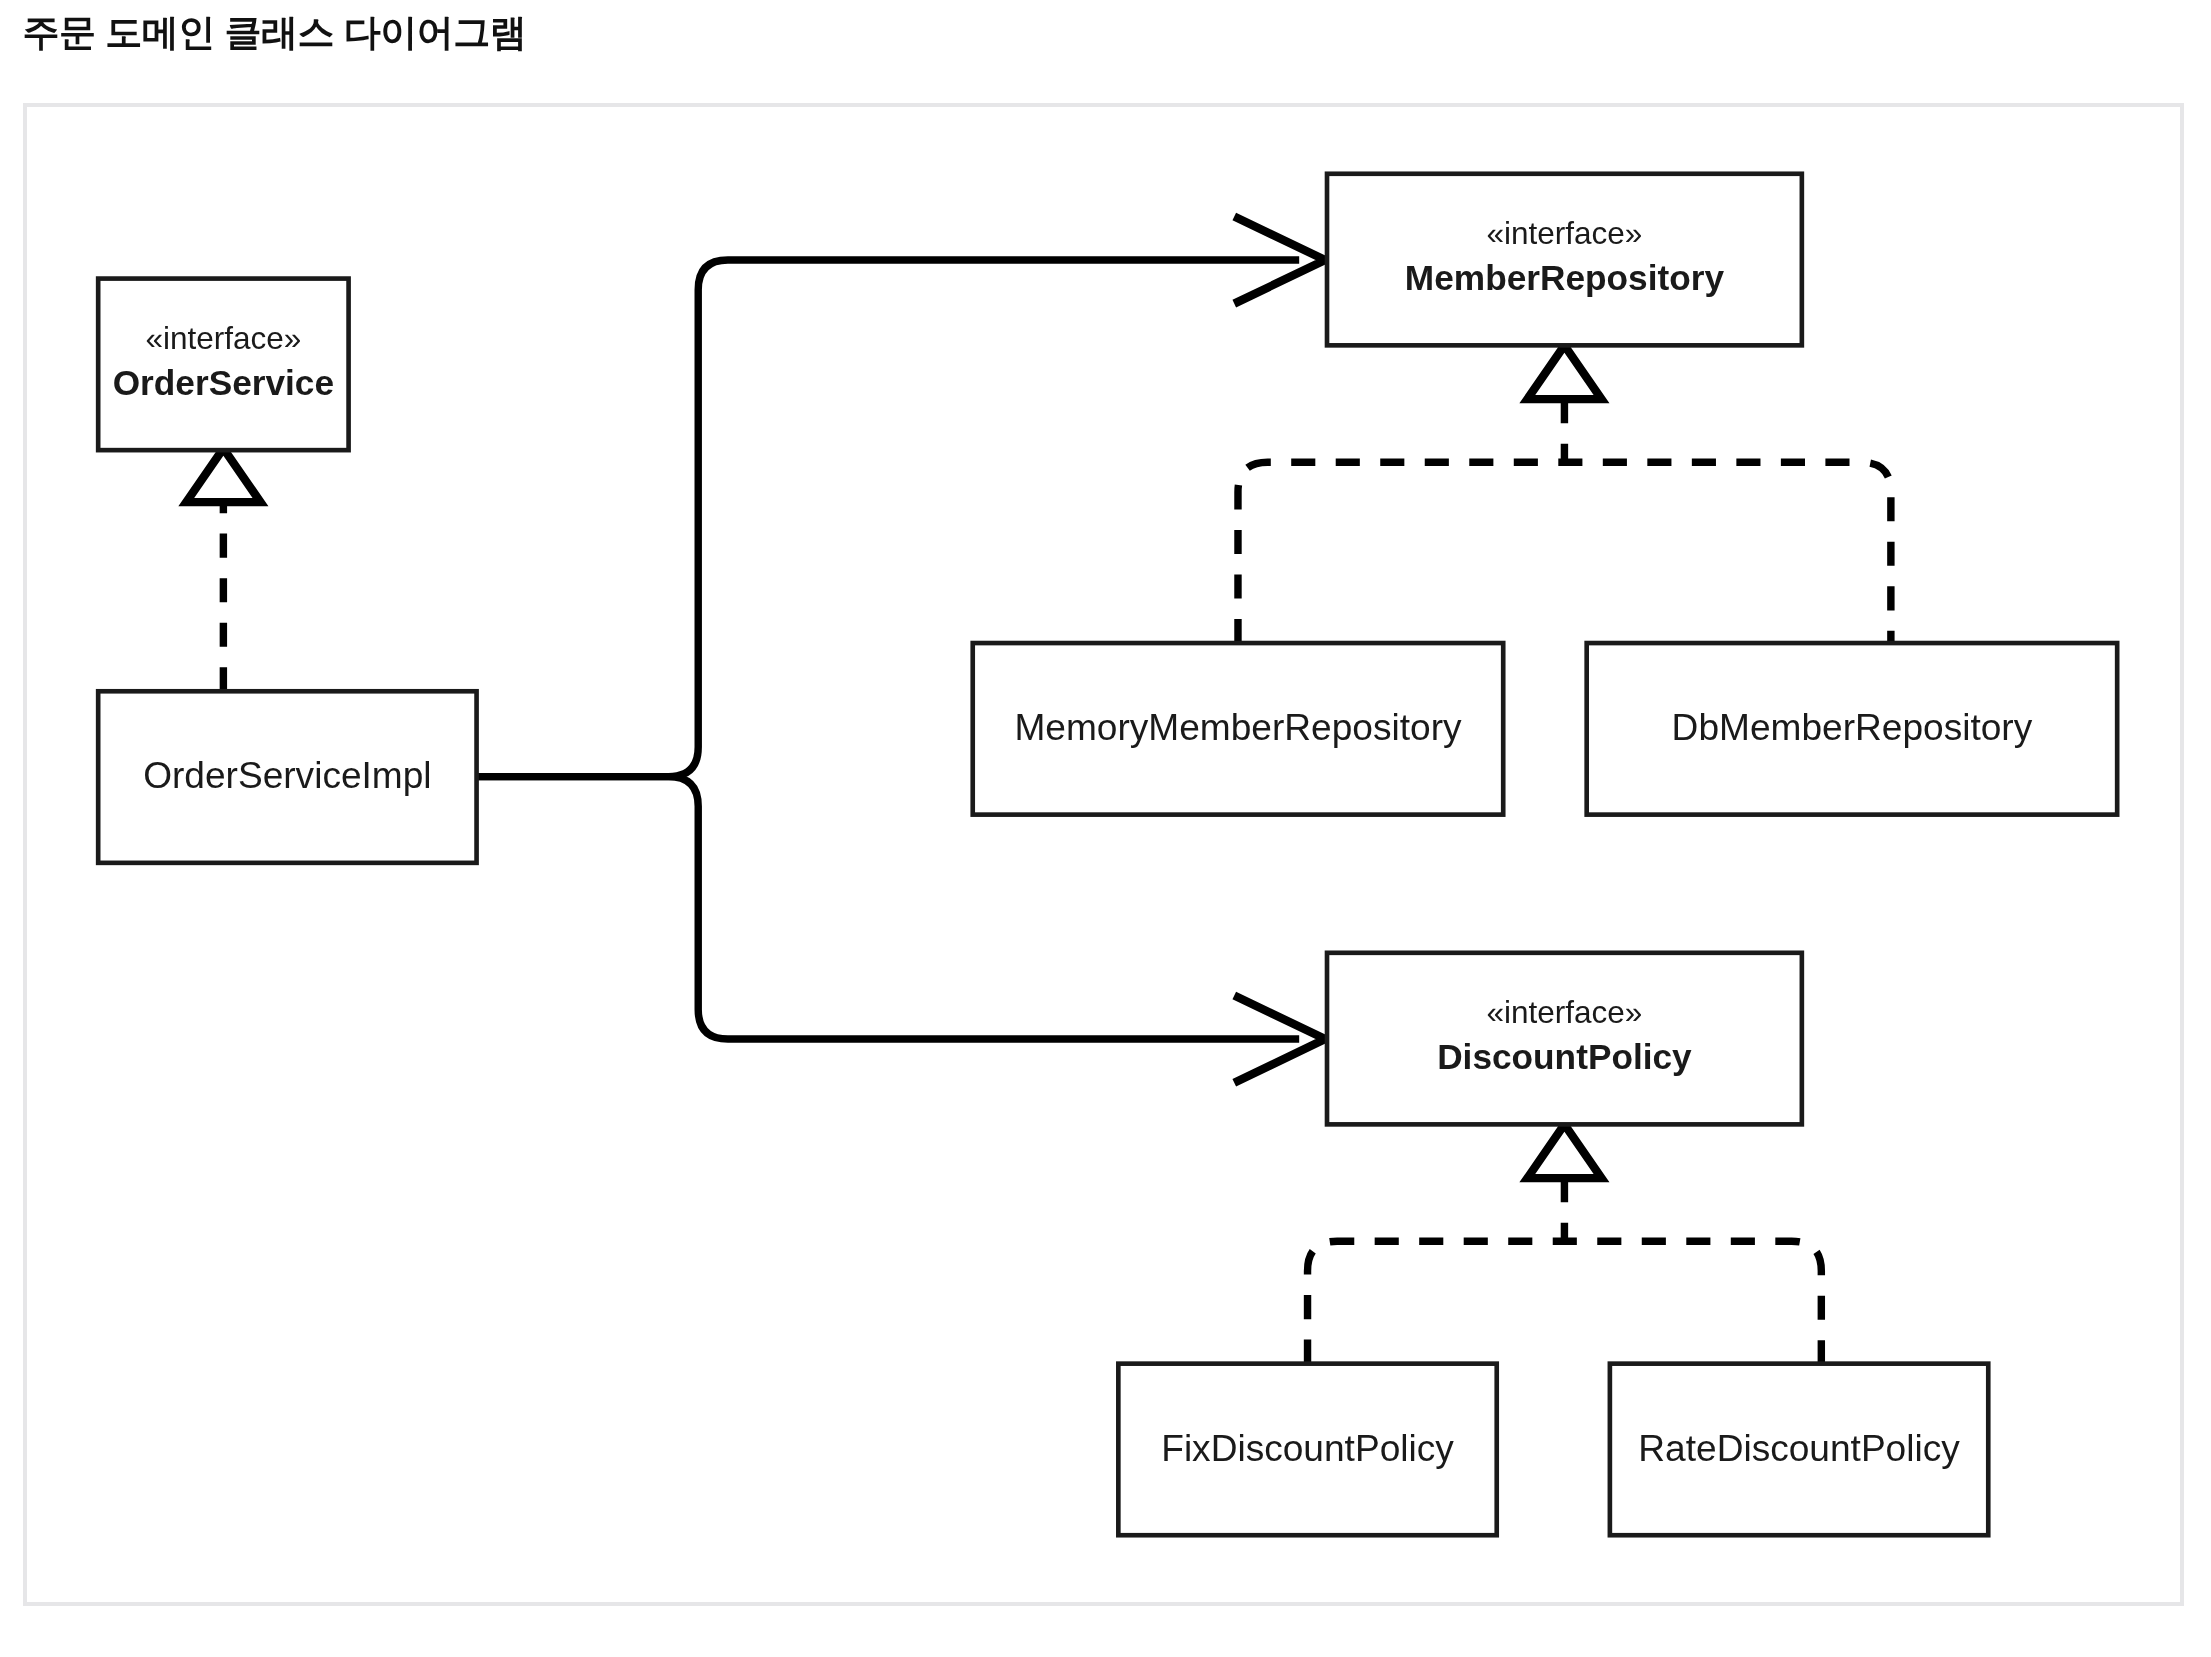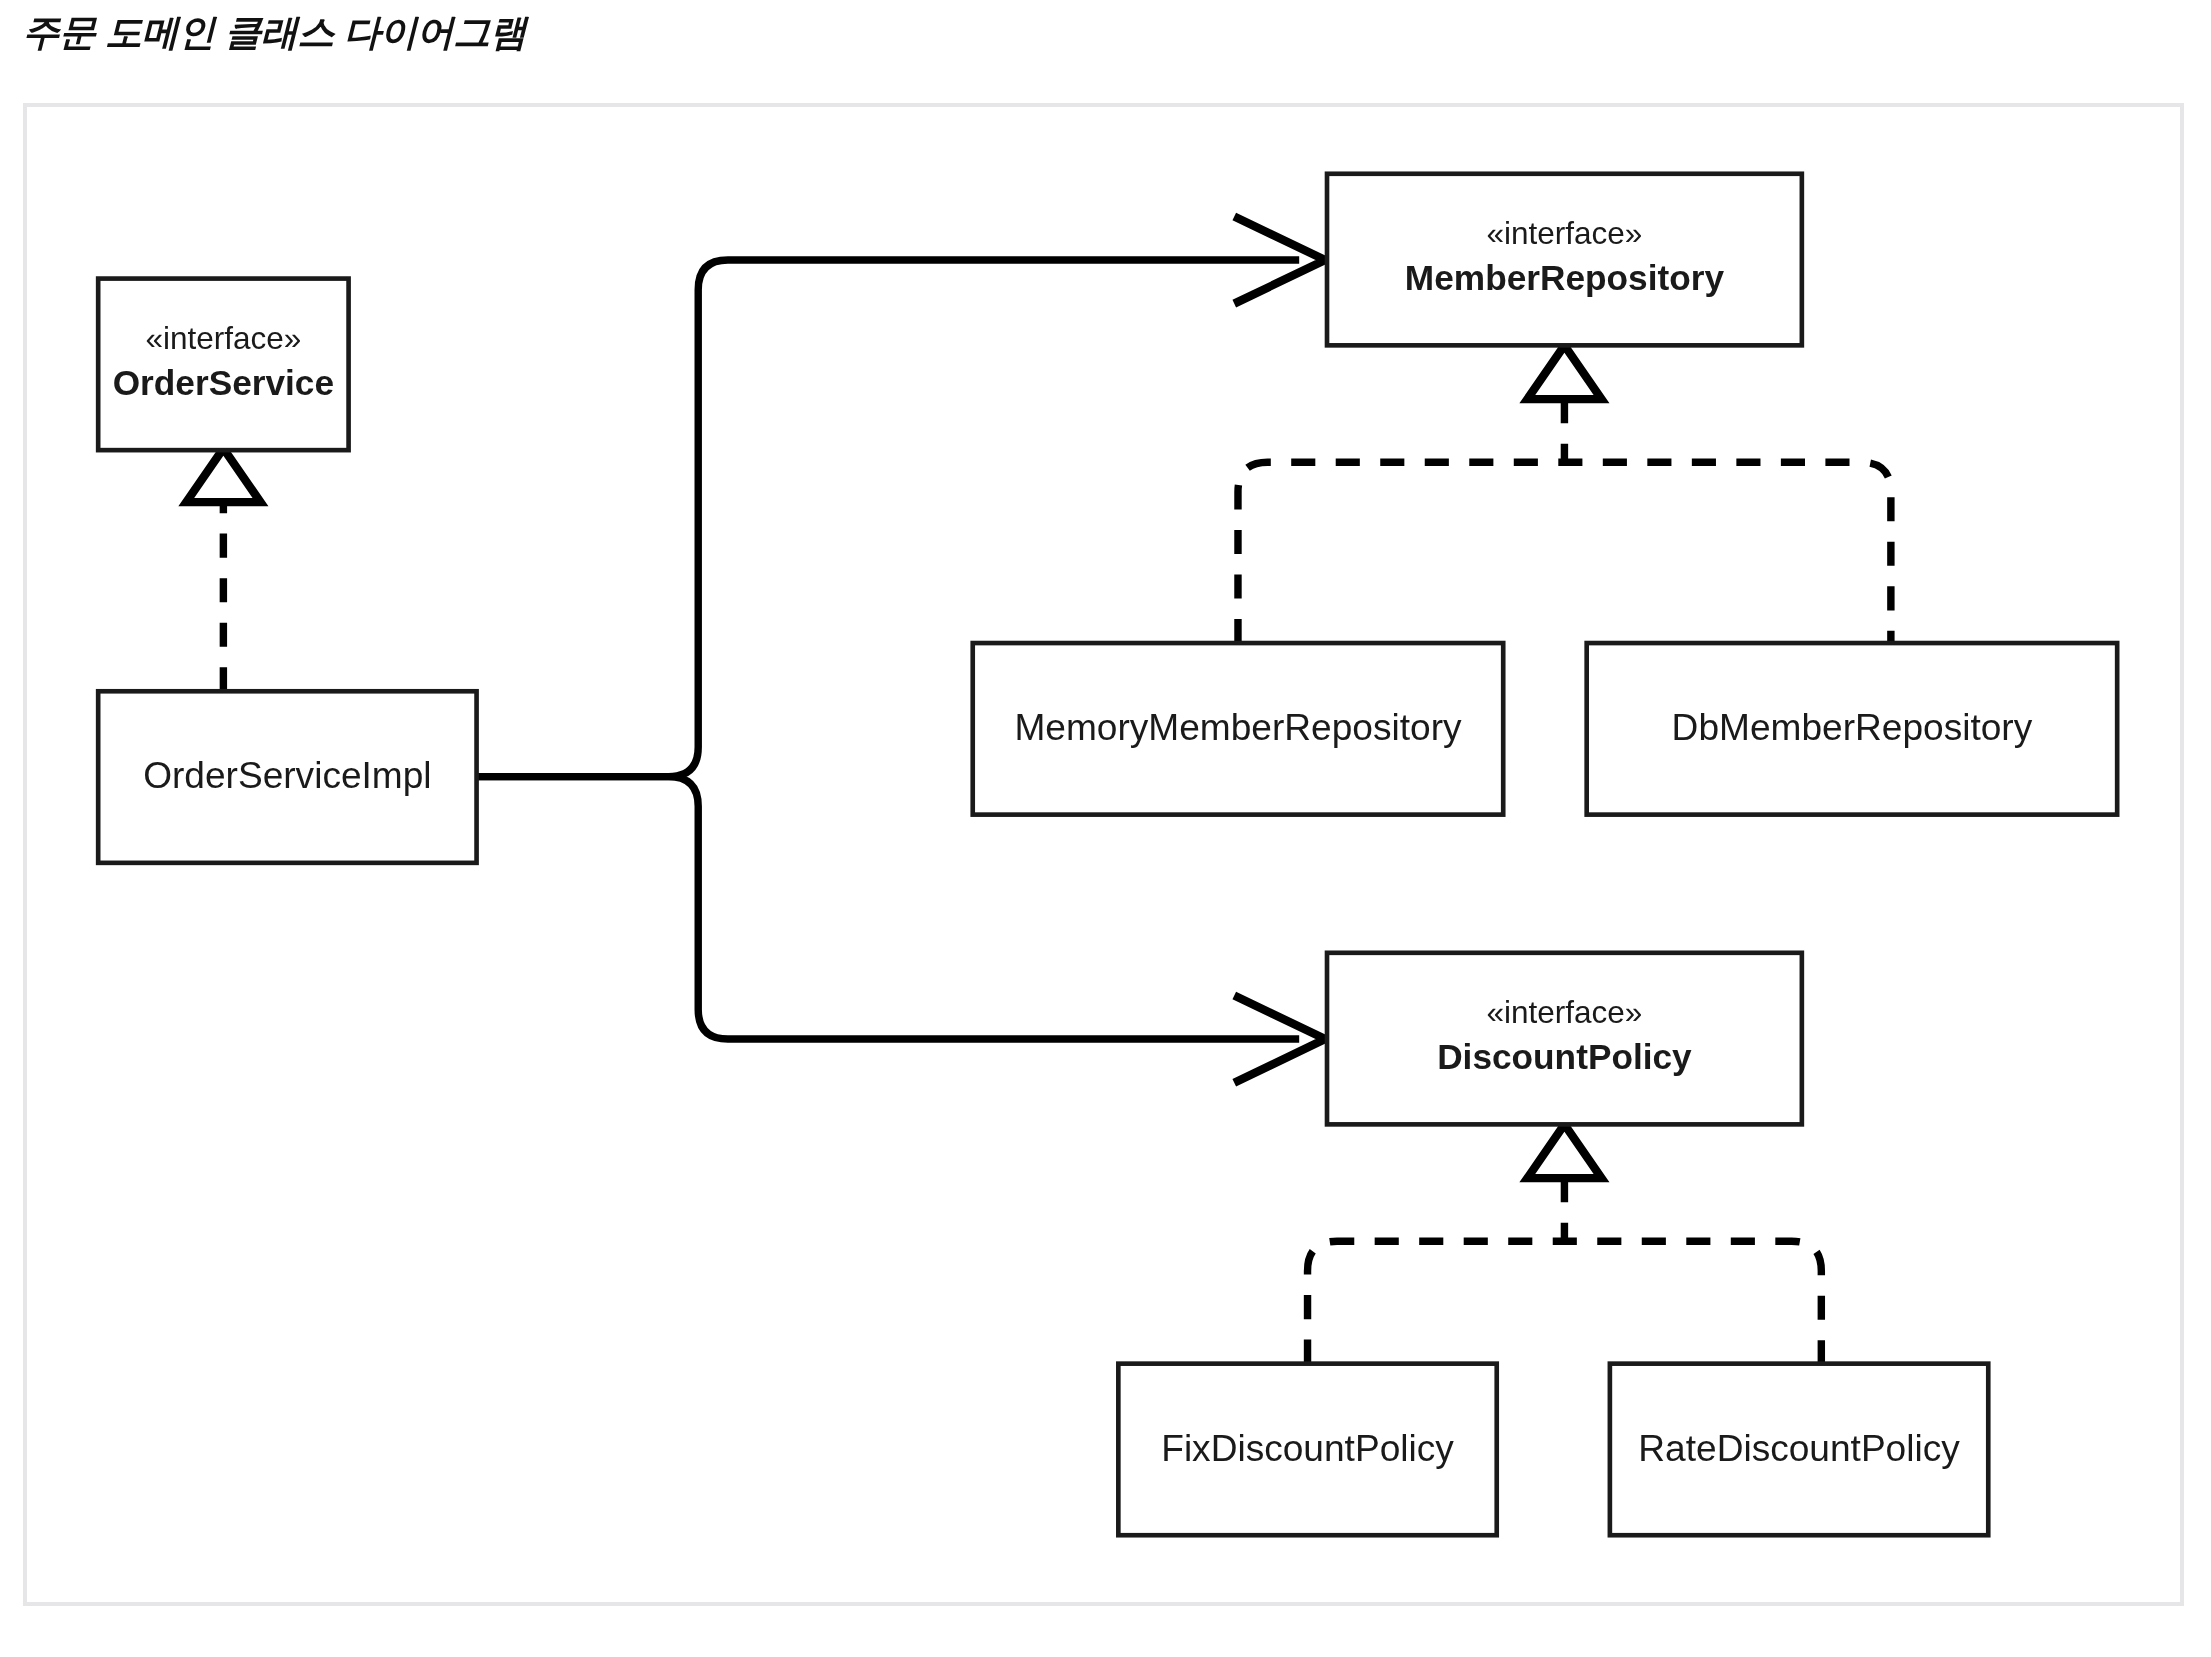--- a/index.html
+++ b/index.html
@@ -15,21 +15,20 @@
   }
   #page-title {
     position: absolute;
     left: 22.4px;
     top: 7.5px;
     font-size: 37px;
     font-weight: bold;
     color: #111111;
     letter-spacing: -0.5px;
     white-space: nowrap;
-    font-style: italic;
   }
   #diagram-frame {
     position: absolute;
     left: 23px;
     top: 103px;
     width: 2161px;
     height: 1503px;
     background: #ffffff;
     border: 4.7px solid #e6e6e8;
     box-sizing: border-box;

